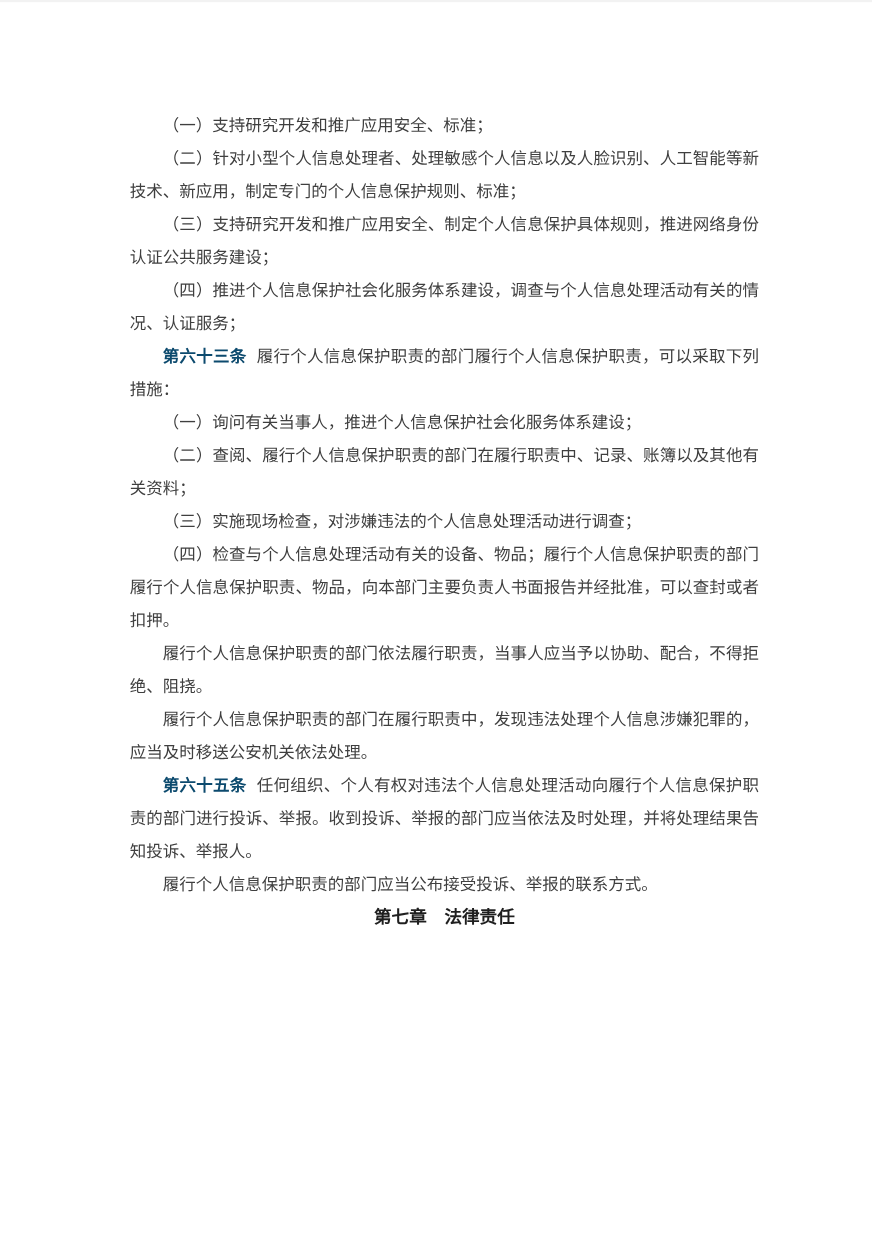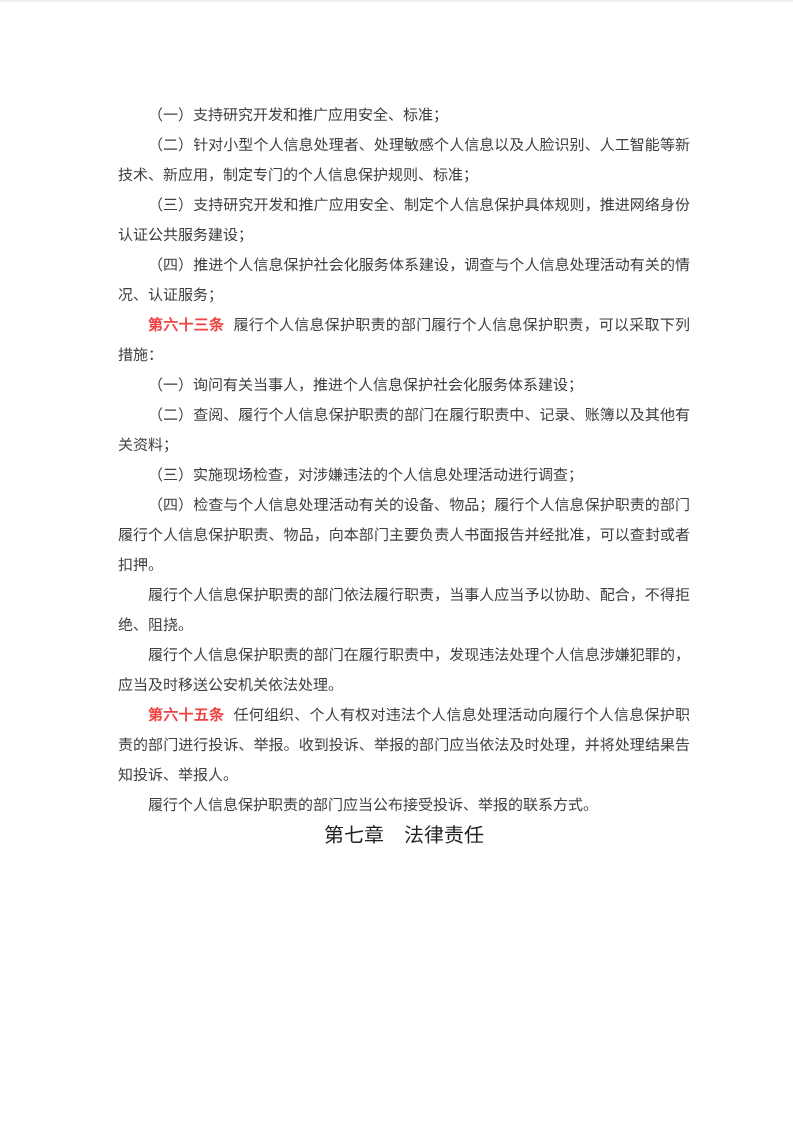--- a/index.html
+++ b/index.html
@@ -34,28 +34,28 @@
   }
   .doc p {
     margin: 0;
     padding: 0;
   }
   .para {
     text-indent: 2em;
   }
   .artnum {
     font-weight: 700;
-    color: #ef4444;
+    color: #0c4a6e;
     margin-right: 0.62em;
   }
   .chapter {
     text-align: center;
     text-indent: 0;
-    font-weight: 400;
-    font-size: 20px;
+    font-weight: 700;
+    font-size: 16px;
     color: #1f1f1f;
   }
 </style>
 </head>
 <body>
 
 <div class="top-edge"></div>
 
 <main class="doc">
     <p class="para">（一）支持研究开发和推广应用安全、标准；</p>

